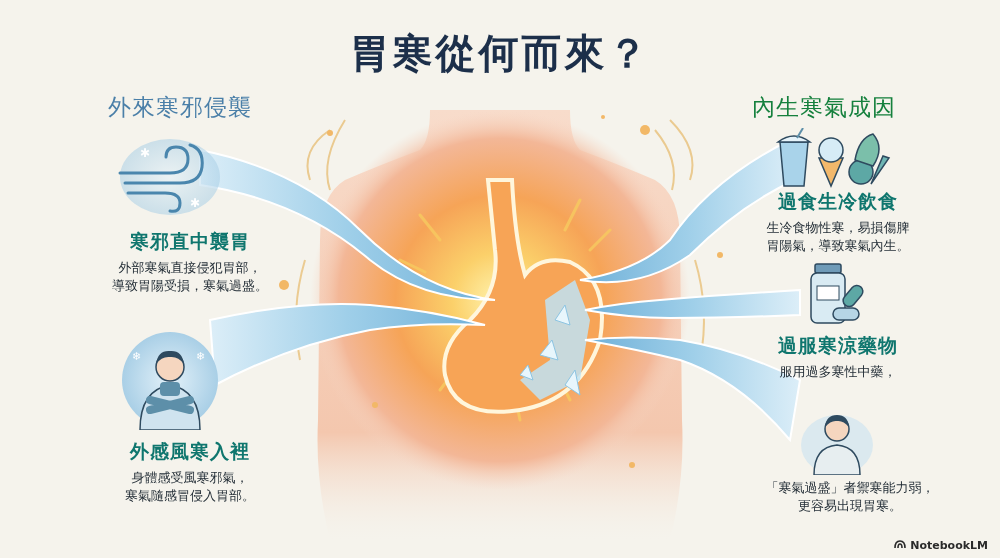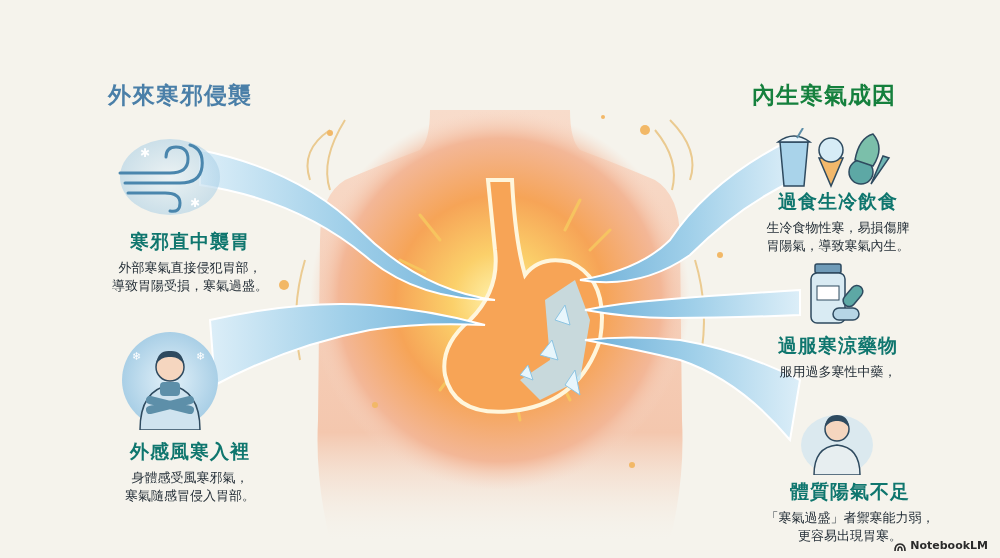--- a/index.html
+++ b/index.html
@@ -11,21 +11,21 @@
     color: #1f2a33;
   }
   .canvas { position: absolute; inset: 0; width: 1000px; height: 558px; }
   .bg-art { position: absolute; inset: 0; }
   .title {
     position: absolute; top: 26px; left: 0; width: 1000px;
     text-align: center; font-size: 40px; font-weight: bold;
     color: #1c2f4a; letter-spacing: 3px;
   }
   .section-title {
-    position: absolute; top: 80px; font-size: 23px; font-weight: bold;
+    position: absolute; top: 92px; font-size: 23px; font-weight: normal;
     letter-spacing: 1px;
   }
   .section-left { left: 108px; color: #4a7fa8; }
   .section-right { left: 752px; color: #15803d; }
 
   .cause {
     position: absolute; text-align: center; width: 220px;
   }
   .cause-title {
     font-size: 19px; font-weight: bold; color: #0f766e; margin-bottom: 4px;
@@ -37,21 +37,21 @@
   .c1 { left: 80px; top: 229px; }
   .c2 { left: 80px; top: 439px; }
   .c3 { left: 728px; top: 189px; }
   .c4 { left: 728px; top: 333px; }
   .c5 { left: 740px; top: 479px; }
 
   .icon { position: absolute; }
   .brand {
     position: absolute; right: 12px; bottom: 6px;
     font-size: 11px; font-weight: bold; color: #2a2a2a;
-    display: flex; align-items: flex-end; gap: 4px;
+    display: flex; align-items: flex-start; gap: 4px;
   }
 </style>
 </head>
 <body>
 
 <div class="canvas">
 
   <svg class="bg-art" width="1000" height="558" viewBox="0 0 1000 558">
     <defs>
       <radialGradient id="glow" cx="500" cy="300" r="190" gradientUnits="userSpaceOnUse">
@@ -124,20 +124,21 @@
     </g>
 
     <path d="M200,150 Q300,170 360,230 Q420,290 495,300 Q420,300 370,260 Q300,200 200,185 Z" fill="url(#ice)" stroke="#ffffff" stroke-width="2"></path>
     <path d="M210,320 Q300,300 370,305 Q430,310 485,325 Q420,322 370,330 Q290,345 215,385 Z" fill="url(#ice)" stroke="#ffffff" stroke-width="2"></path>
 
     <path d="M790,140 Q710,180 670,240 Q640,270 580,280 Q640,290 690,255 Q740,205 795,180 Z" fill="url(#iceR)" stroke="#ffffff" stroke-width="2"></path>
     <path d="M800,290 Q720,295 660,300 Q620,303 585,310 Q630,318 670,318 Q730,318 800,315 Z" fill="url(#iceR)" stroke="#ffffff" stroke-width="2"></path>
     <path d="M800,380 Q740,350 680,340 Q630,335 585,340 Q640,350 680,360 Q740,380 790,440 Z" fill="url(#iceR)" stroke="#ffffff" stroke-width="2"></path>
   </svg>
 
+  <h1 class="title">胃寒從何而來？</h1>
 
   <div class="section-title section-left">外來寒邪侵襲</div>
   <div class="section-title section-right">內生寒氣成因</div>
 
   <svg class="icon" style="left:110px;top:135px" width="110" height="85" viewBox="0 0 110 85">
     <ellipse cx="60" cy="42" rx="50" ry="38" fill="url(#circBlue)" opacity="0.55"></ellipse>
     <g fill="none" stroke="#4a86ad" stroke-width="3" stroke-linecap="round">
       <path d="M10,38 L60,38 Q78,38 78,24 Q78,12 66,12 Q56,12 56,22"></path>
       <path d="M15,48 L70,48 Q90,48 92,32 Q94,14 80,10"></path>
       <path d="M18,58 L55,58 Q70,58 70,68 Q70,78 60,76"></path>
@@ -200,21 +201,20 @@
     <div class="cause-desc">生冷食物性寒，易損傷脾</div>
     <div class="cause-desc">胃陽氣，導致寒氣內生。</div>
   </div>
 
   <div class="cause c4">
     <div class="cause-title">過服寒涼藥物</div>
     <div class="cause-desc">服用過多寒性中藥，</div>
   </div>
 
   <div class="cause c5">
-    <div class="cause-title">體質陽氣不足</div>
     <div class="cause-desc">「寒氣過盛」者禦寒能力弱，</div>
     <div class="cause-desc">更容易出現胃寒。</div>
   </div>
 
   <div class="brand">
     <svg width="12" height="10" viewBox="0 0 12 10">
       <path d="M1,9 Q1,2 6,2 Q11,2 11,9" fill="none" stroke="#2a2a2a" stroke-width="1.6"></path>
       <path d="M4,9 Q4,5 6,5 Q8,5 8,9" fill="none" stroke="#2a2a2a" stroke-width="1.6"></path>
     </svg>
     <span>NotebookLM</span>

